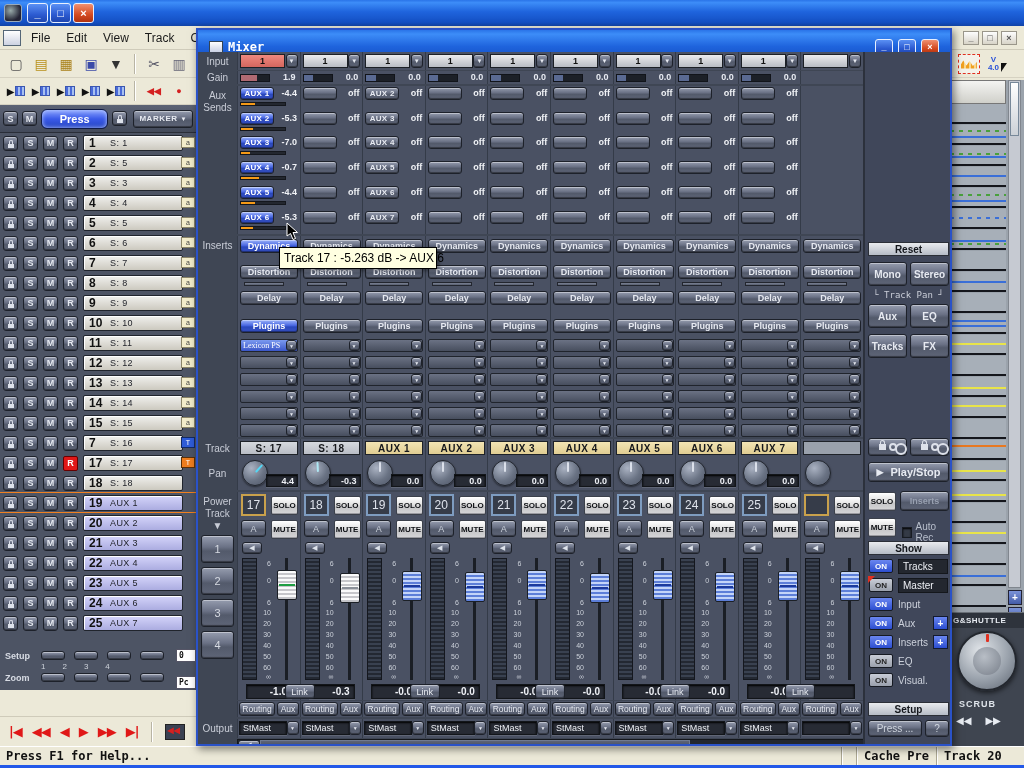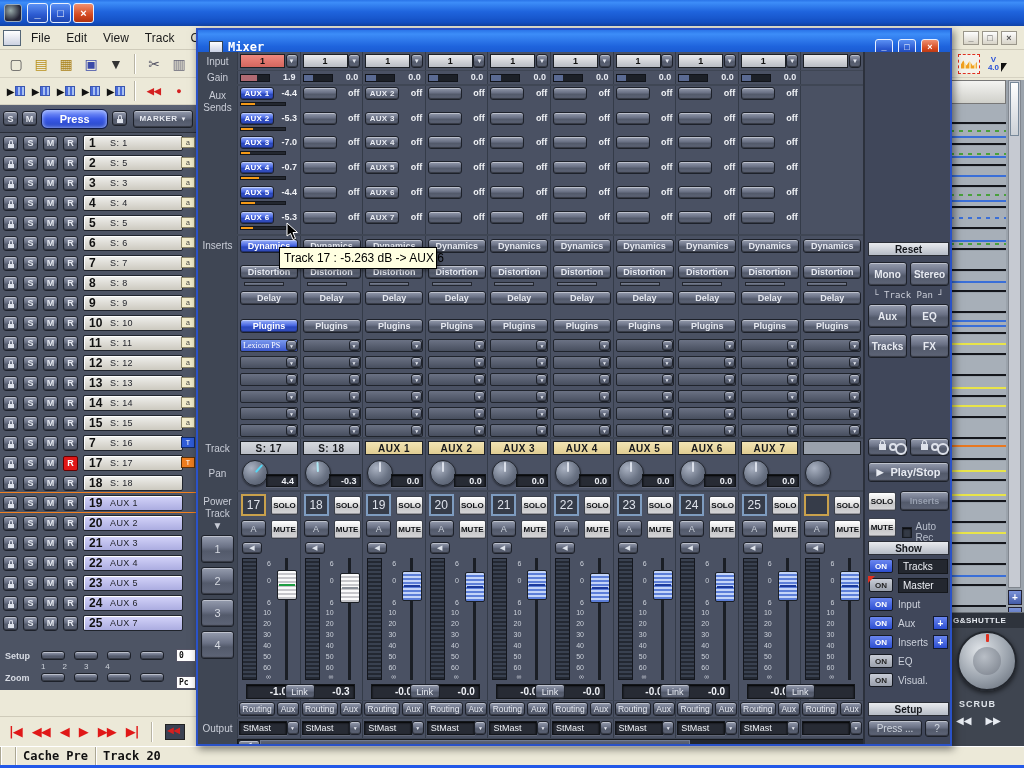--- a/index.html
+++ b/index.html
@@ -656,20 +656,21 @@
         <div class="tpt">▶</div>
         <div class="tpt">▶▶</div>
         <div class="tpt">▶|</div>
       </div>
     <div class="tsep"></div>
     <div style="width:20px;height:16px;background:#3a4152;border:1px solid #222;position:relative">
       <span style="position:absolute;left:2px;top:1px;color:#d42020;font:bold 8px 'Liberation Sans',sans-serif">◀◀</span>
     </div>
   </div>
   <div class="statusbar">
+    <div class="sb-left">Press F1 for Help...</div>
     <div class="sb-cell" style="width:14px"></div>
     <div class="sb-cell">Cache Pre</div>
     <div class="sb-cell" style="width:88px">Track 20</div>
   </div>
   <div class="bottom-edge"></div>
 
   <div class="right-strip">
     <div class="rs-header"></div>
     <div id="arr-rows">
         <div class="arow" style="top: 24px;"></div>

